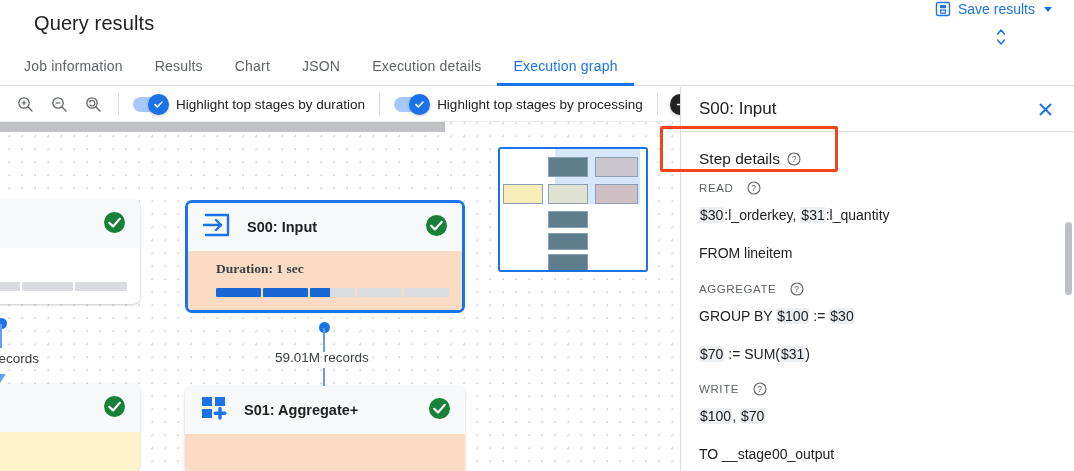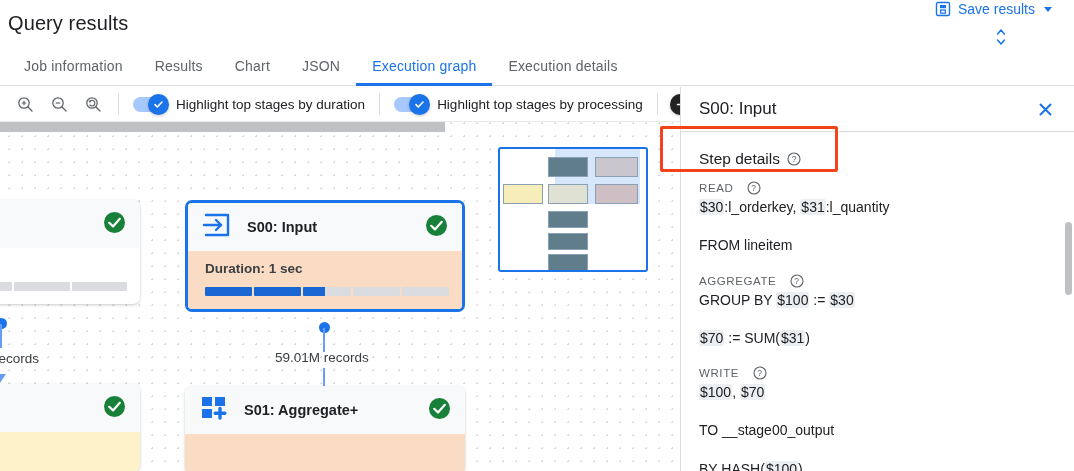--- a/index.html
+++ b/index.html
@@ -13,21 +13,21 @@
 
   
   .header {
     position: absolute; top: 0; left: 0;
     width: 1074px; height: 46px;
     display: flex; align-items: center;
     background: #fff;
   }
   .page-title {
     font-size: 20px; color: #202124;
-    margin-left: 8px; letter-spacing: .1px;
+    margin-left: 34px; letter-spacing: .1px;
   }
   .header-actions {
     margin-left: auto; display: flex; align-items: center;
     margin-right: 14px;
     flex-direction: column;
   }
   .hdr-btn {
     display: flex; align-items: center; gap: 7px;
     color: #1a73e8; font-size: 14px; font-weight: 500;
     padding: 6px 8px; border-radius: 4px; cursor: pointer;
@@ -129,21 +129,21 @@
     display: flex; align-items: center;
     background: #f8f9fa;
     padding: 0 14px;
     height: 48px;
   }
   .node-title {
     font-size: 14.5px; font-weight: bold; color: #202124;
     margin-left: 15px; white-space: nowrap;
   }
   .node-status { margin-left: auto; }
-  .node-body { padding: 10px 13px 13px 17px; }
+  .node-body { padding: 10px 13px 13px 28px; font-family: Liberation Serif, serif; }
   .dur-text { font-size: 13.5px; font-weight: bold; color: #3c4043; margin-bottom: 11px; }
   .dur-bar { display: flex; gap: 2px; height: 9px; }
   .seg { flex: 1; background: #dadce0; border-radius: 1px; position: relative; overflow: hidden; }
   .seg .fill { position: absolute; left: 0; top: 0; bottom: 0; background: #1967d2; }
 
   .node-selected { border: 3px solid #1a73e8; box-shadow: none; }
   .band-orange { background: #fadcc4; }
   .band-yellow { background: #fdf2c9; }
 
   .port {
@@ -203,21 +203,21 @@
   .sp-kicker {
     font-size: 11.5px; color: #5f6368; letter-spacing: .6px;
     display: flex; align-items: center; gap: 14px;
     margin-bottom: 2px;
   }
   .sp-line {
     font-size: 14px; color: #202124;
     margin-bottom: 18px; line-height: 1.45;
     word-break: break-word;
   }
-  .sp-kicker + .sp-line { margin-top: 2px; }
+  .sp-kicker + .sp-line { margin-top: 10px; }
   .tok { background: #eceff1; border-radius: 2px; padding: 0 1px; }
   .help-icon {
     width: 14px; height: 14px; flex: none;
     display: inline-flex; align-items: center; justify-content: center;
   }
   .sp-scroll-track {
     position: absolute; top: 0; right: 0;
     width: 9px; height: 384px;
   }
   .sp-scroll-thumb {
@@ -262,22 +262,22 @@
       </svg>
     </div>
   </div>
 </div>
 
 <div class="tabbar">
   <div class="tab">Job information</div>
   <div class="tab">Results</div>
   <div class="tab">Chart</div>
   <div class="tab">JSON</div>
+  <div class="tab">Execution details</div>
   <div class="tab active">Execution graph</div>
-  <div class="tab">Execution details</div>
 </div>
 
 <div class="graph-toolbar">
   <div class="zoom-group">
     <div class="zoom-btn">
       <svg width="17" height="17" viewBox="0 0 17 17">
         <circle cx="7" cy="7" r="5.2" fill="none" stroke="#5f6368" stroke-width="1.3"></circle>
         <path d="M10.8 10.8 L15 15" stroke="#5f6368" stroke-width="1.3" stroke-linecap="round"></path>
         <path d="M7 4.7 V9.3 M4.7 7 H9.3" stroke="#5f6368" stroke-width="1.2"></path>
       </svg>

